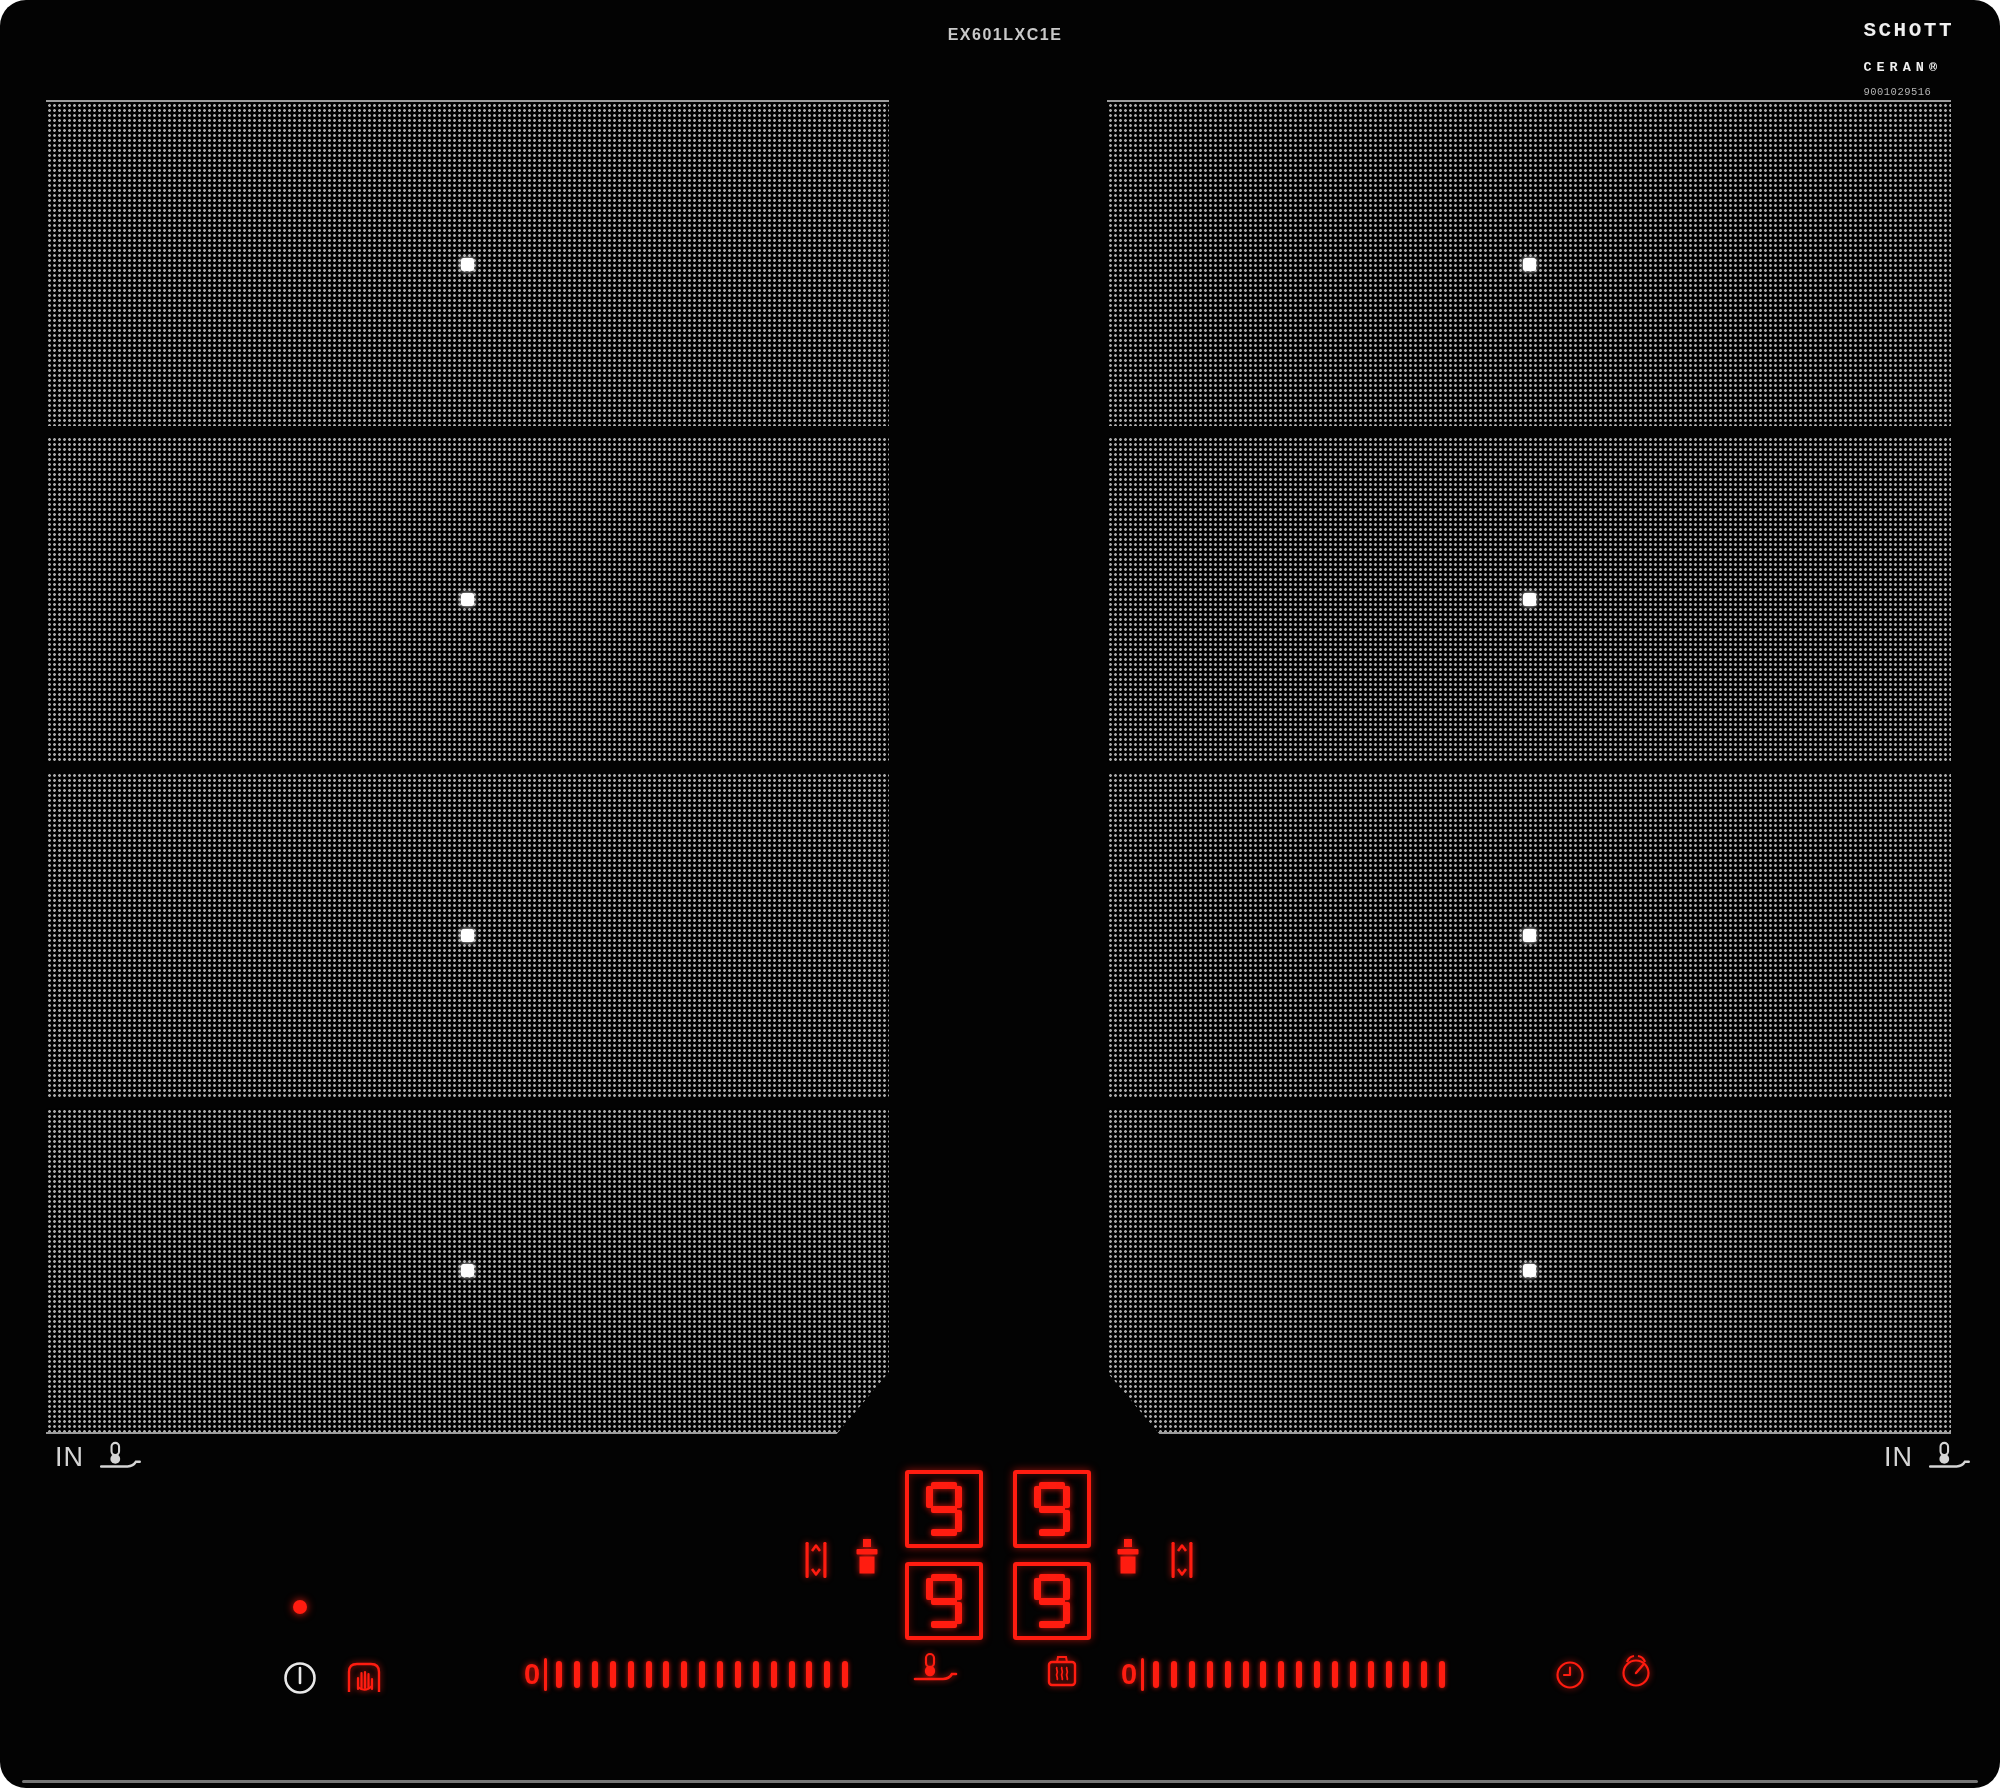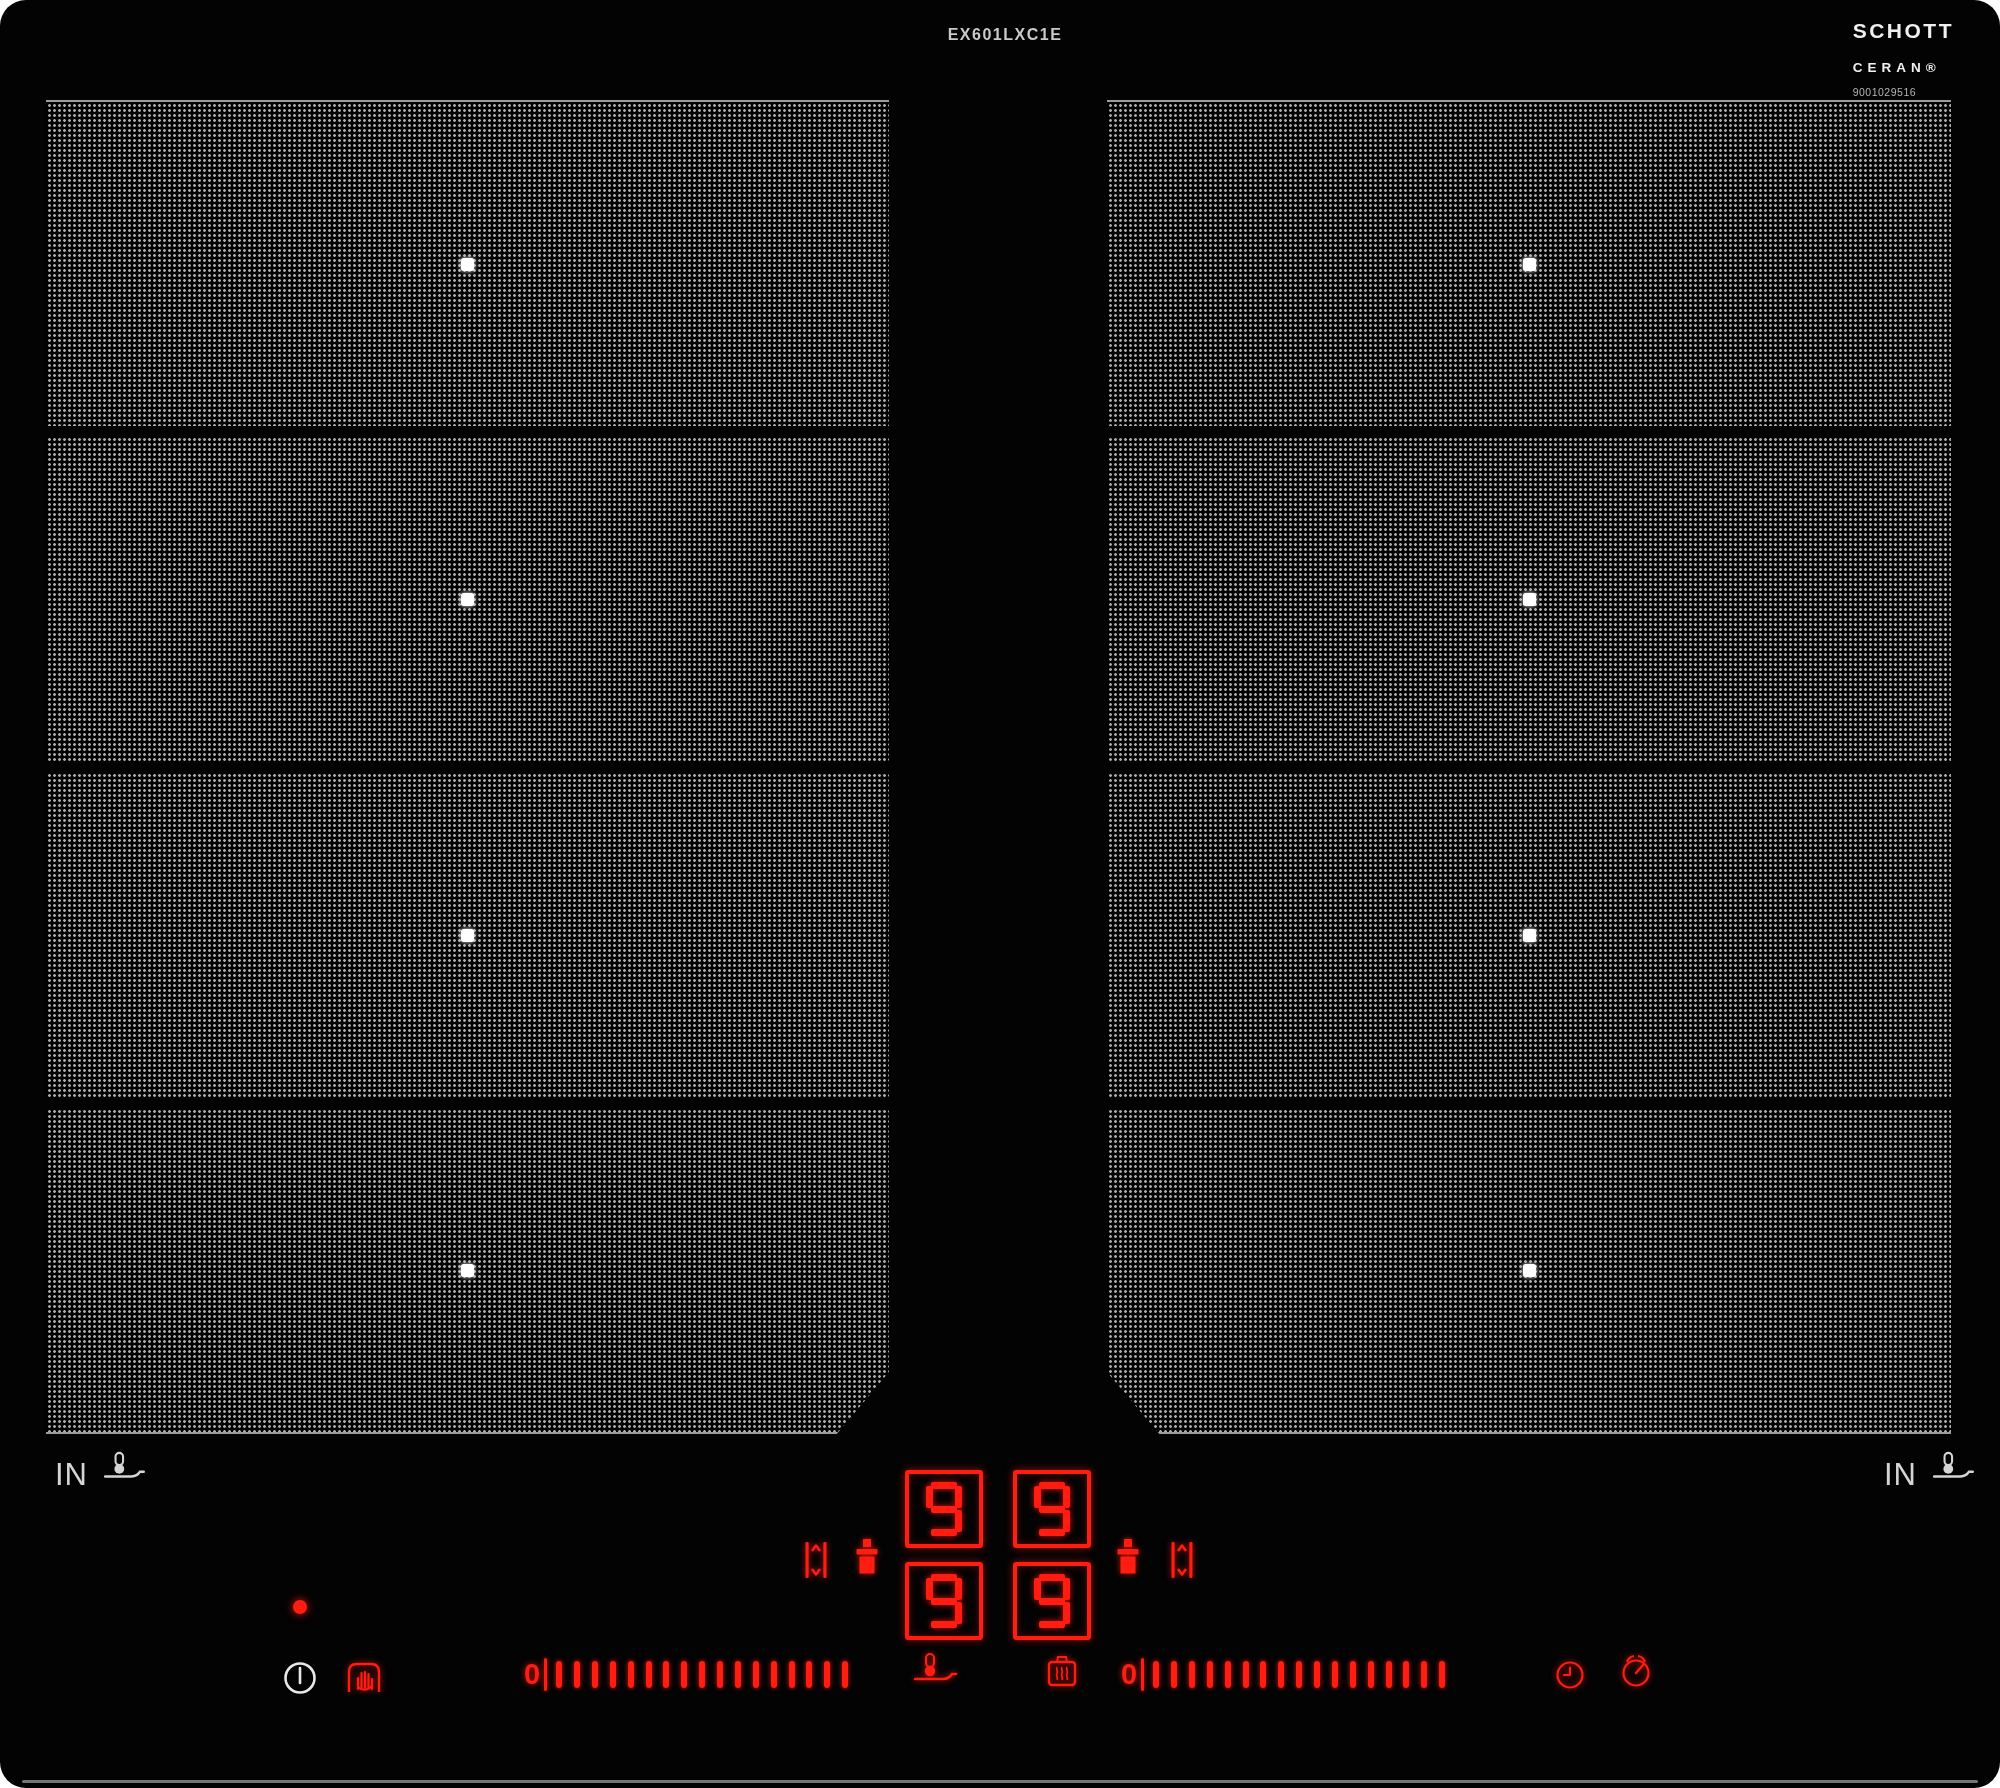--- a/index.html
+++ b/index.html
@@ -7,21 +7,21 @@
     --dot:#a9a9a9;
     --txt:#e6e6e6;
     --blk:#030303;
   }
   *{box-sizing:border-box;margin:0;padding:0}
   html,body{width:2000px;height:1788px;background:#ffffff;font-family:"Liberation Sans","DejaVu Sans",sans-serif;}
   #cooktop{position:absolute;inset:0;background:var(--blk);border-radius:26px;overflow:hidden;}
 
   
   .model{position:absolute;left:10px;right:0;top:26px;text-align:center;color:#c9c9c9;font-size:16px;letter-spacing:1.5px;font-weight:bold;}
-  .schott{position:absolute;right:46px;top:20px;color:#f0f0f0;text-align:left;line-height:1;}
+  .schott{position:absolute;right:46px;top:20px;color:#f0f0f0;text-align:left;line-height:1;font-family:Liberation Mono, monospace;}
   .schott .s1{font-size:21px;font-weight:bold;letter-spacing:2.5px;}
   .schott .s2{font-size:13.5px;font-weight:bold;letter-spacing:5px;margin-top:20px;}
   .schott .s3{font-size:10.5px;color:#b5b5b5;margin-top:12px;letter-spacing:.5px;}
 
   
   .zone-block{position:absolute;top:100px;height:1334px;}
   .zone-block.left{left:46px;width:843px;}
   .zone-block.right{left:1107px;width:844px;}
   .band{position:absolute;left:0;width:100%;height:326px;background-color:#020202;
         background-image:radial-gradient(circle,var(--dot) 1.15px,rgba(0,0,0,0) 1.6px);
@@ -32,21 +32,21 @@
   .b4{top:1008px;border-bottom:2px solid #9d9d9d;}
   .zone-block.left  .b4{clip-path:polygon(0 0,100% 0,100% 81%,93.8% 100%,0 100%);}
   .zone-block.right .b4{clip-path:polygon(0 0,100% 0,100% 100%,6.2% 100%,0 81%);}
   .pan-marker{position:absolute;left:50%;top:50%;width:13px;height:13px;margin:-6.5px 0 0 -6.5px;
               background:#fff;border-radius:2.5px;box-shadow:0 0 5px rgba(255,255,255,.9);}
 
   
   .in-label{position:absolute;top:1441px;display:flex;align-items:center;gap:13px;color:#d5d5d5;}
   .in-label.left{left:55px;}
   .in-label.right{left:1884px;}
-  .in-label .in-txt{font-size:31px;letter-spacing:1px;margin-top:16px;}
+  .in-label .in-txt{font-size:27px;letter-spacing:1px;}
   .white-ic{color:#d5d5d5;}
 
   
   .redglow{color:var(--red);filter:drop-shadow(0 0 3px rgba(255,30,18,.75));}
   .power-dot{position:absolute;left:293px;top:1600px;width:14px;height:14px;border-radius:50%;
              background:var(--red);box-shadow:0 0 8px rgba(255,30,18,.9);}
   .power-btn{position:absolute;left:282px;top:1660px;width:36px;height:36px;color:#e8e8e8;}
   .clean-btn{position:absolute;left:345px;top:1659px;width:38px;height:36px;}
   .slider{position:absolute;top:1652px;height:44px;display:flex;align-items:center;}
   .slider.sl-left{left:524px;}

